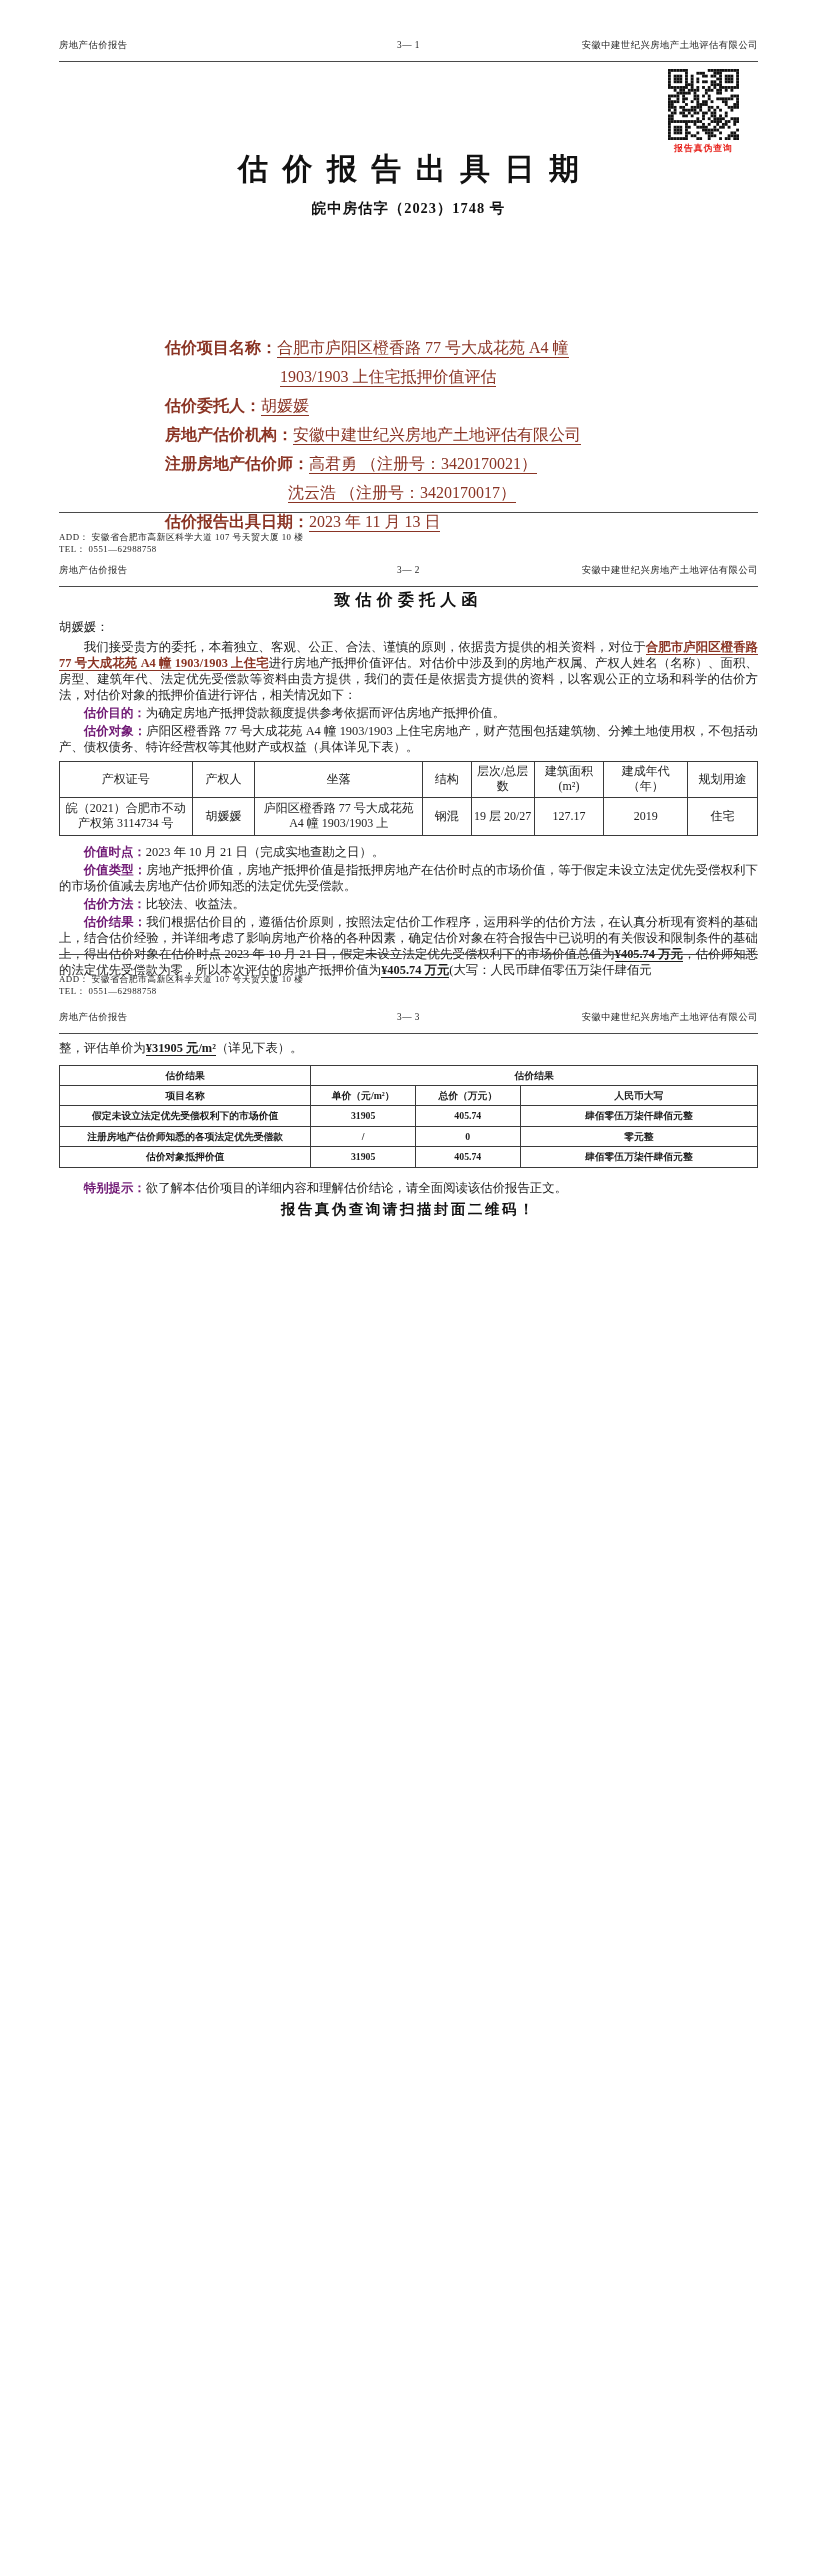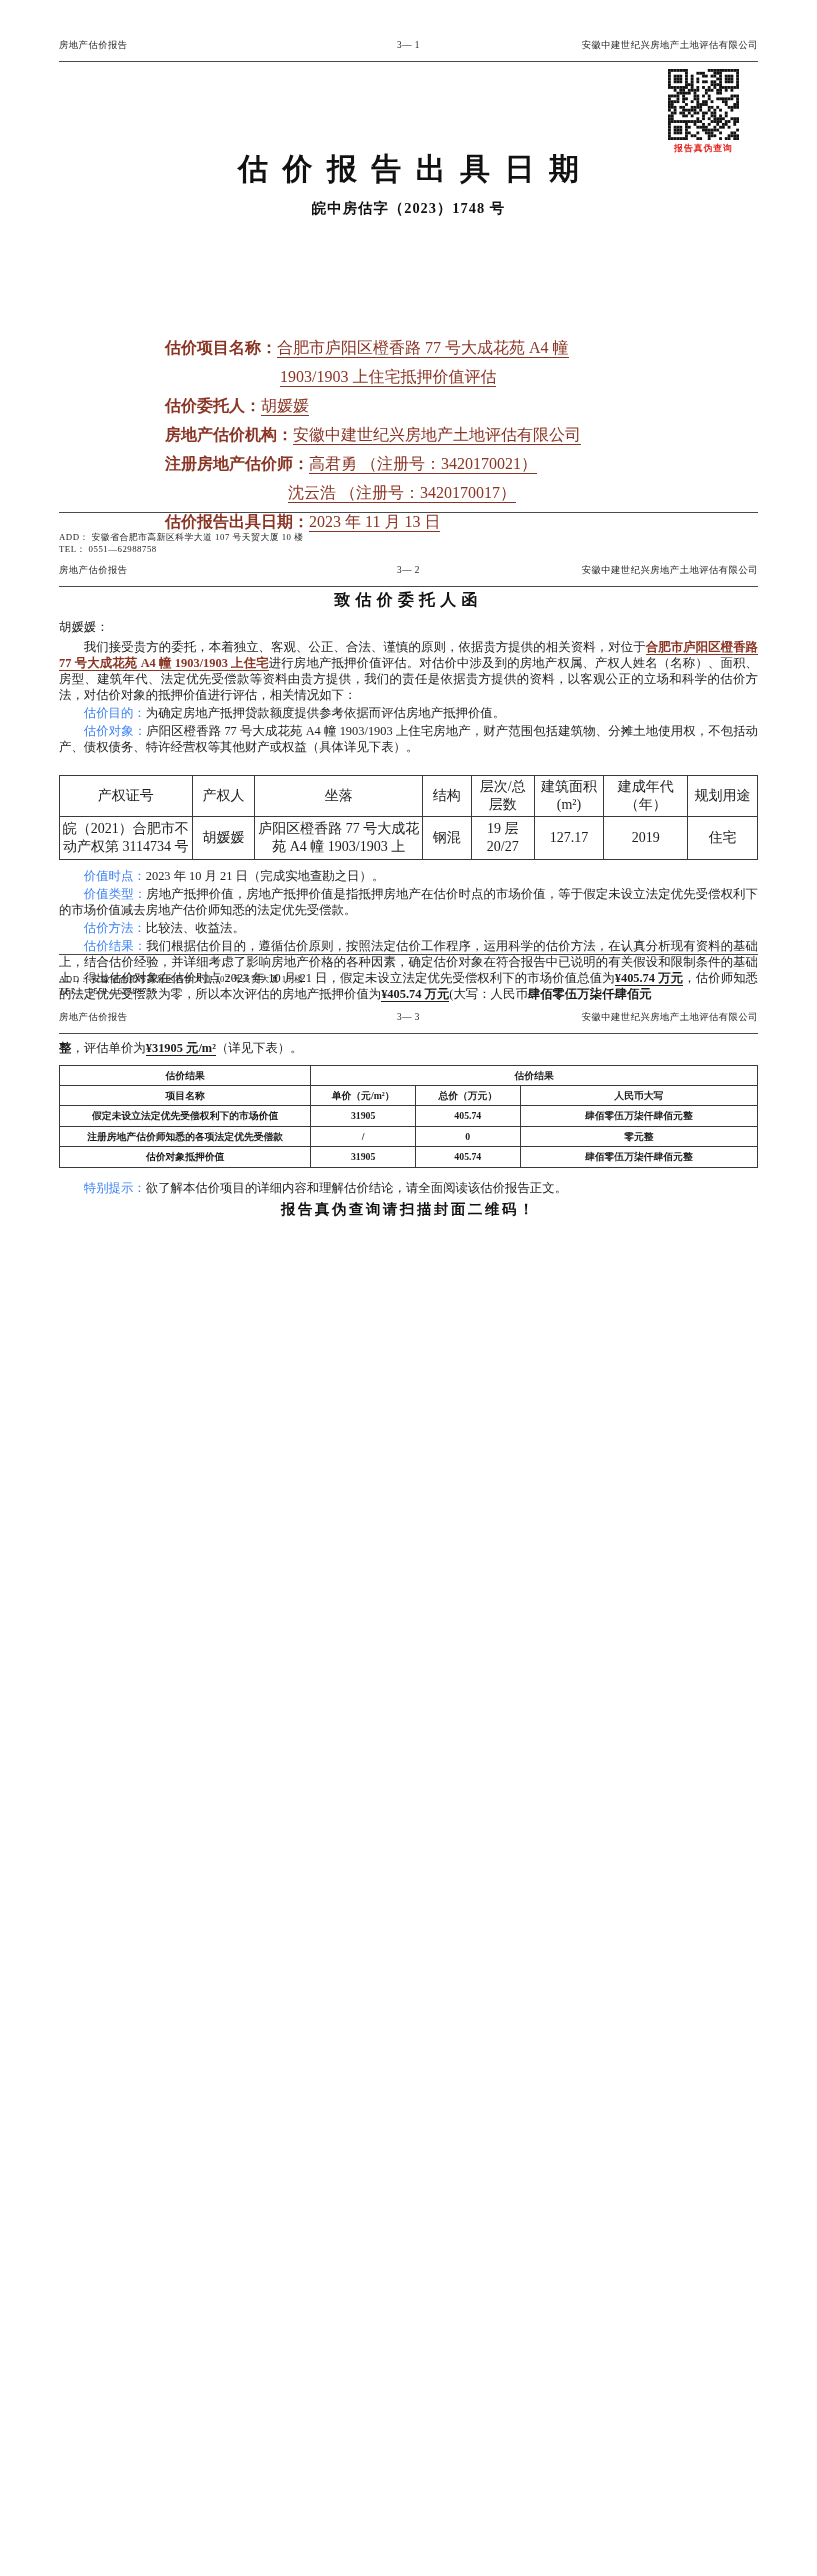--- a/index.html
+++ b/index.html
@@ -54,29 +54,29 @@
   .ilabel { font-weight:bold; }
   .uv { border-bottom:0.8px solid currentColor; padding-bottom:1.5px; }
   .indent-a { margin-left:115px; }
   .indent-b { margin-left:123px; }
 
   
   .letter-heading { margin-top:3.1px; text-align:center; font-size:16px; font-weight:bold; letter-spacing:5.2px; color:#111; }
   .salutation { margin-top:8.2px; font-size:12.4px; }
   .para { font-size:12.4px; line-height:16px; text-align:justify; text-indent:2em; margin-top:2.1px; }
   .para.noindent { text-indent:0; }
-  .runin { font-weight:normal; color:#3b82f6; }
+  .runin { font-weight:bold; color:#701a75; }
   .prop { font-weight:bold; color:#8a3424; border-bottom:0.8px solid currentColor; }
   .amt { font-weight:bold; border-bottom:0.8px solid currentColor; }
-  .caps { font-weight:bold; }
+  .caps { font-weight:normal; }
 
   table { border-collapse:collapse; width:100%; }
   th,td { border:0.5px solid #3a3a3a; text-align:center; vertical-align:middle; font-weight:normal; }
 
-  .t1 { margin-top:20px; font-size:14px; line-height:1.3; table-layout:fixed; }
+  .t1 { margin-top:6px; font-size:12px; line-height:1.3; table-layout:fixed; }
   .t1 th { padding:2.1px 1px; }
   .t1 td { padding:2.6px 1.5px; }
 
   .t2 { margin-top:8.2px; font-size:9.8px; line-height:1.35; table-layout:fixed; }
   .t2 td { padding:3.1px 4.1px;font-weight:bold; }
 
   .notice { margin-top:12.4px; }
 
   .sign { margin-top:23px; margin-left:332px; font-size:12.4px; }
   .sign > div { margin-bottom:10.8px; line-height:1.2; }

